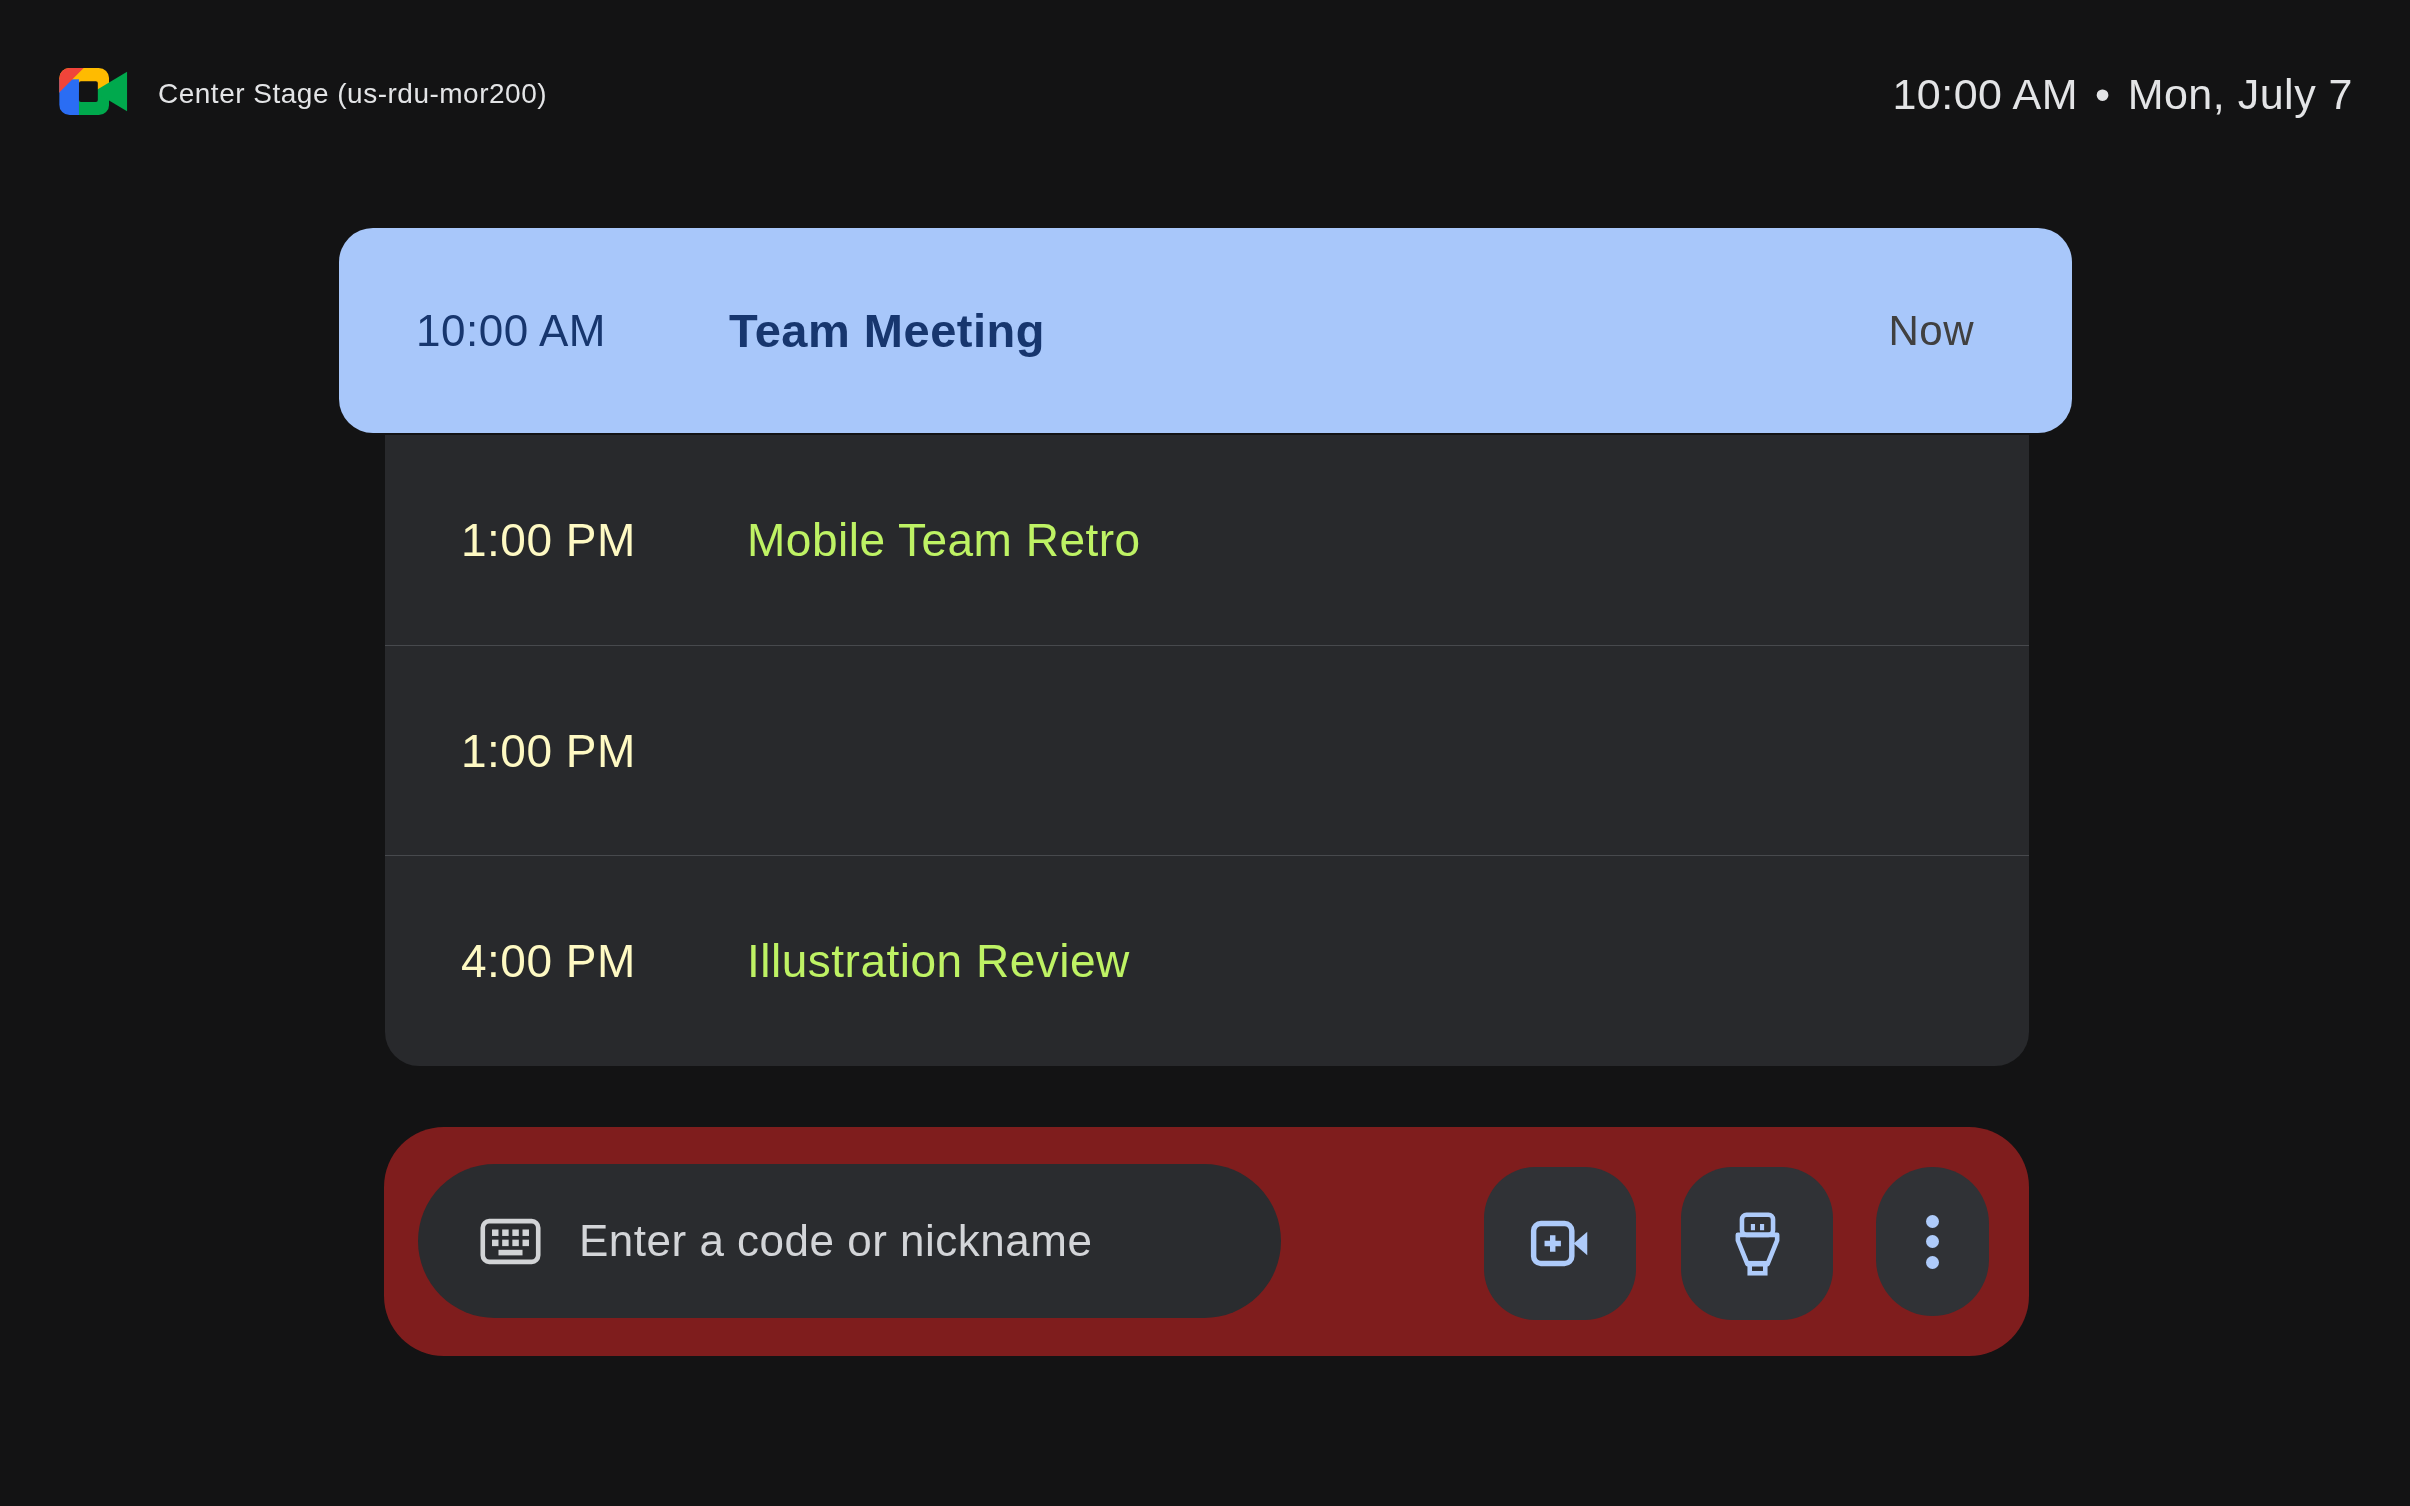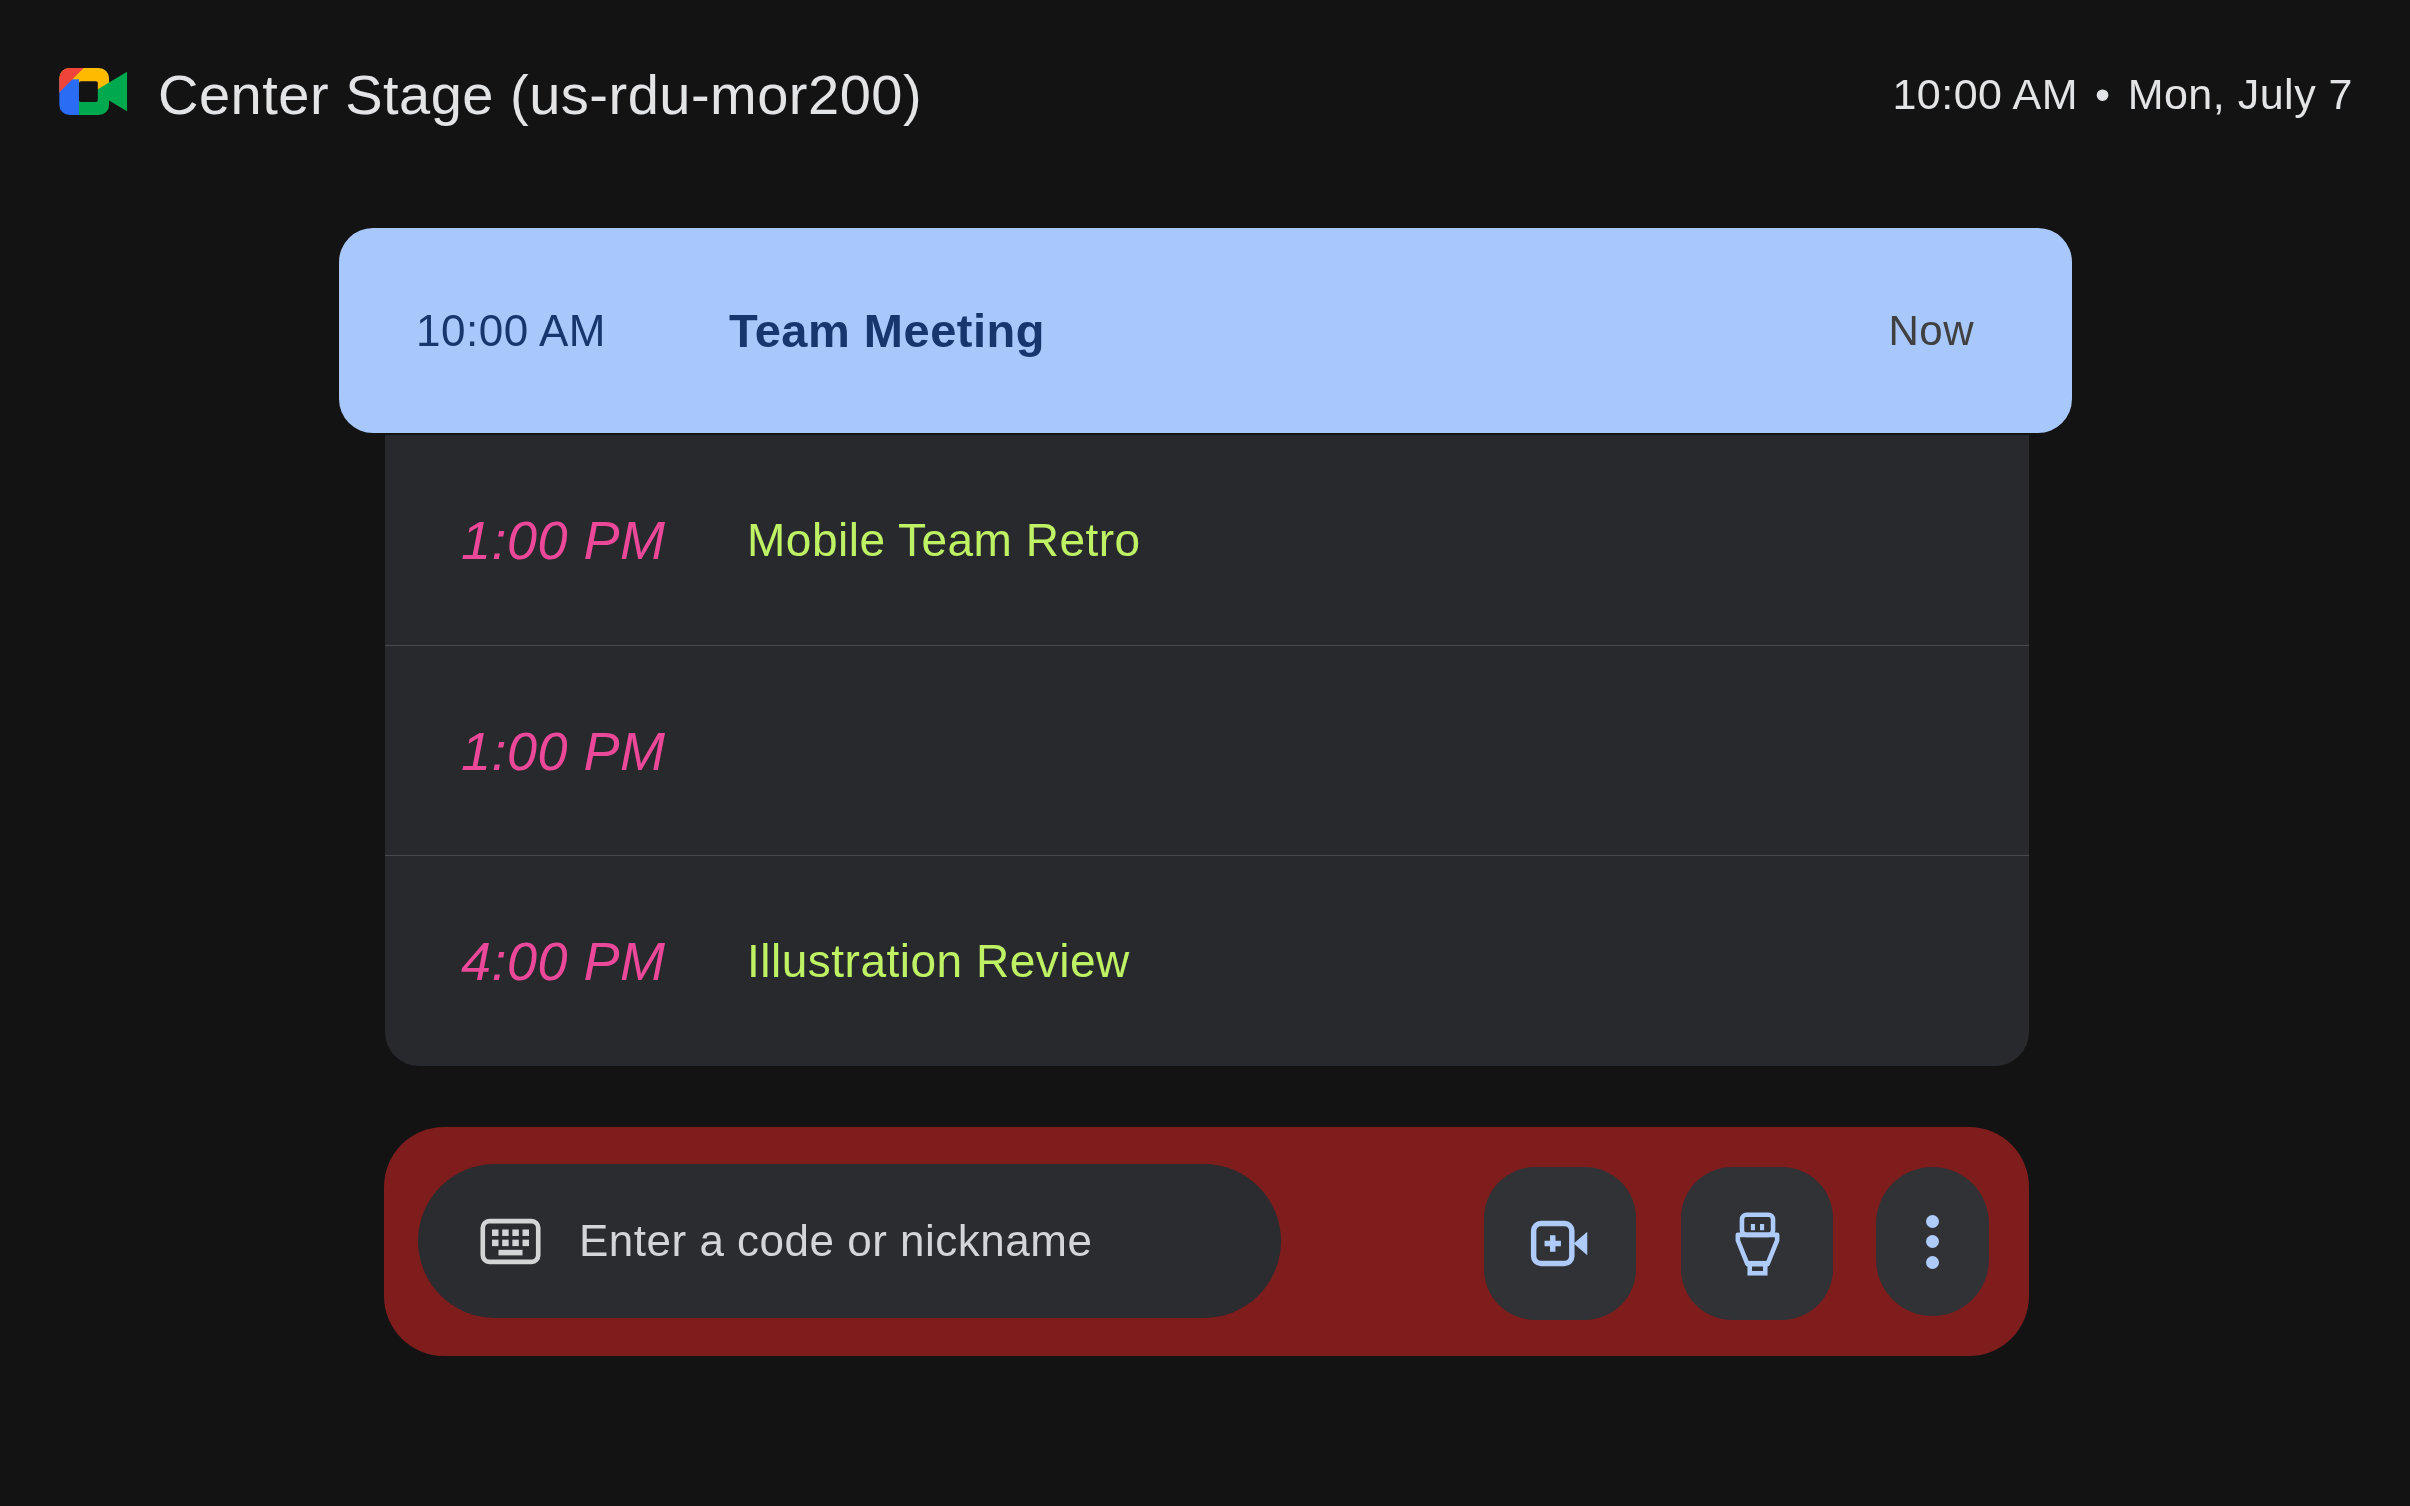--- a/index.html
+++ b/index.html
@@ -11,21 +11,21 @@
     position:relative;
   }
   .screen{position:absolute;inset:0;}
 
   
   .header{position:absolute;left:0;top:0;right:0;height:132px;}
   .logo{position:absolute;left:59px;top:68px;width:72px;height:49px;}
   .room-name{
     position:absolute;left:158px;top:64px;height:60px;
     display:flex;align-items:center;
-    font-size:56px;color:#e3e4e6;letter-spacing:0.5px;
+    font-size:28px;color:#e3e4e6;letter-spacing:0.5px;
   }
   .clock{
     position:absolute;right:58px;top:64px;height:60px;
     display:flex;align-items:center;gap:17px;
     font-size:43px;color:#e3e4e6;letter-spacing:0.5px;
   }
 
   
   .current-card{
     position:absolute;left:339px;top:228px;width:1733px;height:205px;
@@ -52,21 +52,21 @@
     position:absolute;left:385px;top:435px;width:1644px;height:631px;
     background:#28292c;border-radius:0 0 34px 34px;
     display:flex;flex-direction:column;overflow:hidden;
   }
   .event-row{
     position:relative;flex:1;display:flex;align-items:center;
   }
   .event-row + .event-row{border-top:1.9px solid #47494d;}
   .event-row .r-time{
     position:absolute;left:76px;
-    font-size:54px;color:#ec4899;letter-spacing:0.5px;font-style:italic;
+    font-size:46px;color:#fef9c3;letter-spacing:0.5px;
   }
   .event-row .r-title{
     position:absolute;left:362px;
     font-size:46px;color:#bef264;letter-spacing:0.5px;
   }
 
   
   .bottom-bar{
     position:absolute;left:384px;top:1127px;width:1645px;height:229px;
     background:#7f1d1d;border-radius:60px;

